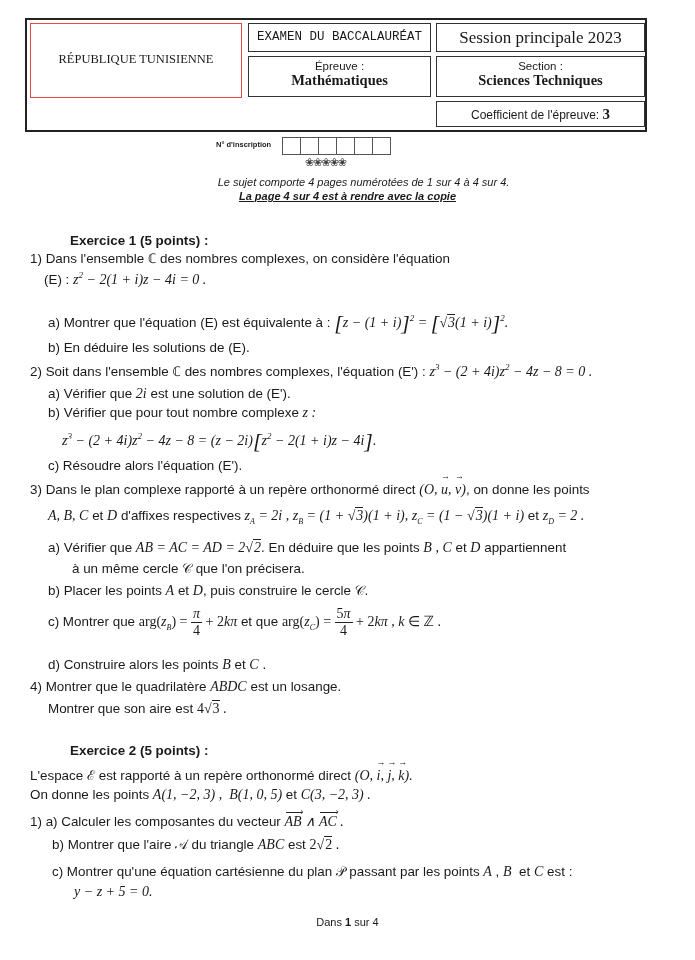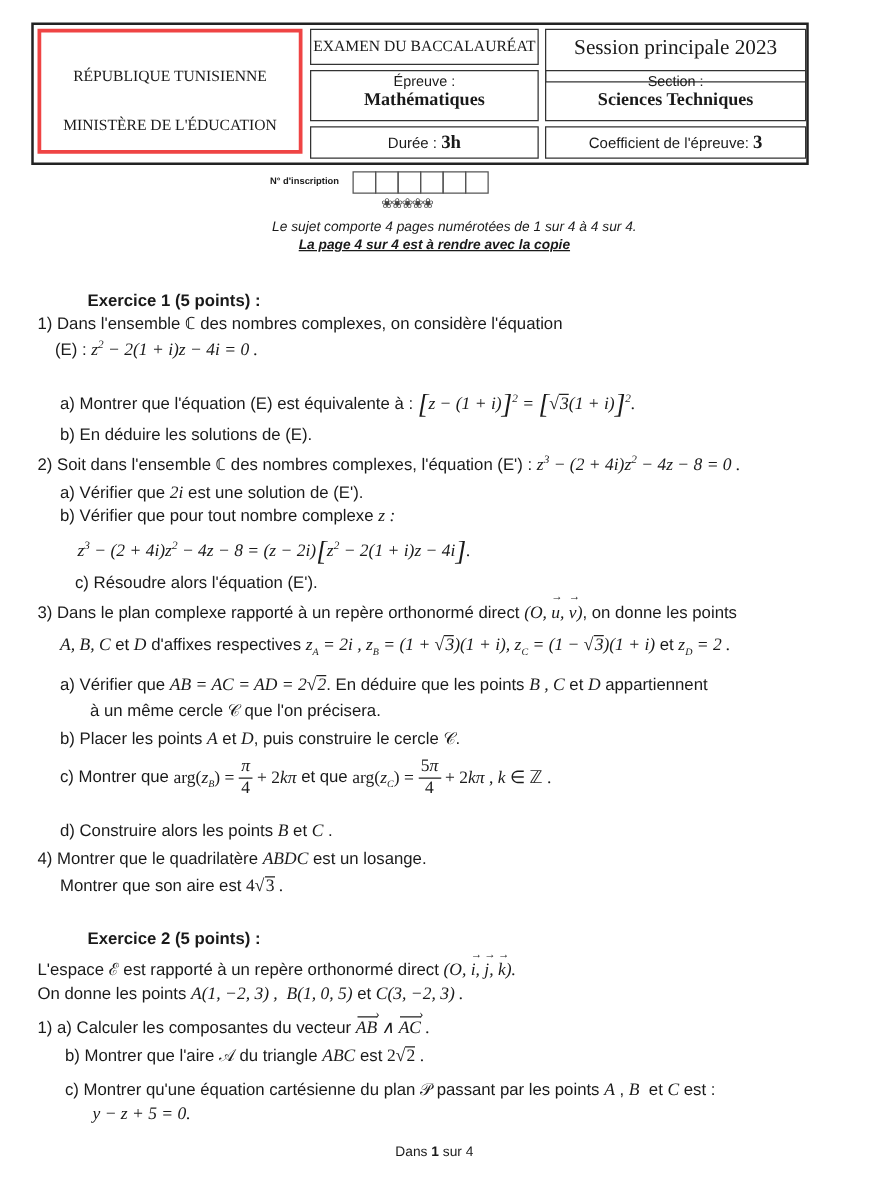--- a/index.html
+++ b/index.html
@@ -11,32 +11,32 @@
   .mr { font-family: "Liberation Serif", serif; font-size: 14px; margin-top: 26px; }
   sup { font-size: 9px; }
   sub { font-size: 8px; }
 
   
   .header {
     position: absolute; left: 25px; top: 18px; width: 622px; height: 114px;
     border: 2px solid #222; box-sizing: border-box;
   }
   .h-left {
-    position: absolute; left: 3px; top: 3px; width: 212px; height: 100px;
-    border: 3px solid #ef4444; box-sizing: border-box;
+    position: absolute; left: 3px; top: 3px; width: 212px; height: 75px;
+    border: 1px solid #ef4444; box-sizing: border-box;
     font-family: "Liberation Serif", serif; font-size: 12.5px; text-align: center;
   }
   .h-left .l1 { position: absolute; top: 28px; left: 0; right: 0; }
   .h-left .l2 { position: absolute; top: 67px; left: 0; right: 0; }
   .cell {
     position: absolute; border: 1.5px solid #333; box-sizing: border-box; text-align: center;
   }
   .c-exam { left: 221px; top: 3px; width: 183px; height: 29px;
-    font-family: Liberation Serif, serif; font-size: 12.5px; line-height: 27px; }
-  .c-session { left: 409px; top: 3px; width: 209px; height: 43px;
+    font-family: Liberation Mono, monospace; font-size: 12.5px; line-height: 27px; }
+  .c-session { left: 409px; top: 3px; width: 209px; height: 29px;
     font-family: "Liberation Serif", serif; font-size: 17px; line-height: 27px; }
   .c-epreuve { left: 221px; top: 36px; width: 183px; height: 41px; font-size: 11.5px; padding-top: 3px; }
   .c-section { left: 409px; top: 36px; width: 209px; height: 41px; font-size: 11.5px; padding-top: 3px; }
   .c-epreuve .big, .c-section .big {
     display: block; font-family: "Liberation Serif", serif; font-weight: bold; font-size: 14.5px; margin-top: 0px;
   }
   .c-duree { left: 221px; top: 81px; width: 183px; height: 26px; font-size: 12px; line-height: 24px; }
   .c-coef { left: 409px; top: 81px; width: 209px; height: 26px; font-size: 12px; line-height: 24px; }
   .c-duree b, .c-coef b { font-family: "Liberation Serif", serif; font-size: 15px; }
 
@@ -66,35 +66,31 @@
   .vecl::after { content: "\203A"; position: absolute; top: -9px; right: -2px; font-size: 10px; font-style: normal; }
 
   .footer { position: absolute; left: 0; right: 0; top: 916px; text-align: center; font-size: 11px; }
 </style>
 </head>
 <body>
 
 <div class="header">
   <div class="h-left">
     <div class="l1">RÉPUBLIQUE TUNISIENNE</div>
-    <div class="l2">MINISTÈRE DE L'ÉDUCATION</div>
   </div>
   <div class="cell c-exam">EXAMEN DU BACCALAURÉAT</div>
   <div class="cell c-session">Session principale 2023</div>
   <div class="cell c-section">
     <span>Section :</span>
     <span class="big">Sciences Techniques</span>
   </div>
   <div class="cell c-epreuve">
     <span>Épreuve :</span>
     <span class="big">Mathématiques</span>
   </div>
-  <div class="cell c-duree">
-    <span>Durée : </span><b>3h</b>
-  </div>
   <div class="cell c-coef">
     <span>Coefficient de l'épreuve: </span><b>3</b>
   </div>
 </div>
 
 <div class="insc">N° d'inscription</div>
 <div class="insc-boxes">
   <span></span>
   <span></span>
   <span></span>
@@ -128,21 +124,21 @@
   <span class="m">2i</span>
   <span>est une solution de (E').</span>
 </div>
 <div class="line" style="left:48px; top:405px;">
   <span>b) Vérifier que pour tout nombre complexe</span>
   <span class="m">z :</span>
 </div>
 <div class="line" style="left:62px; top:428px;">
   <span class="m">z<sup>3</sup> − (2 + 4i)z<sup>2</sup> − 4z − 8 = (z − 2i)<span class="big-br">[</span>z<sup>2</sup> − 2(1 + i)z − 4i<span class="big-br">]</span>.</span>
 </div>
-<div class="line" style="left:60px; top:458px;">c) Résoudre alors l'équation (E').</div>
+<div class="line" style="left:48px; top:458px;">c) Résoudre alors l'équation (E').</div>
 
 <div class="line" style="left:30px; top:482px;">
   <span>3)  Dans le plan complexe rapporté à un repère orthonormé direct</span>
   <span class="m">(O, <span class="vec">u</span>, <span class="vec">v</span>)</span><span>, on donne les points</span>
 </div>
 <div class="line" style="left:48px; top:508px;">
   <span class="m">A, B, C</span> et <span class="m">D</span>
   <span>d'affixes respectives</span>
   <span class="m">z<sub>A</sub> = 2i , z<sub>B</sub> = (1 + √<span class="sqrt">3</span>)(1 + i), z<sub>C</sub> = (1 − √<span class="sqrt">3</span>)(1 + i)</span> et <span class="m">z<sub>D</sub> = 2 .</span>
 </div>

